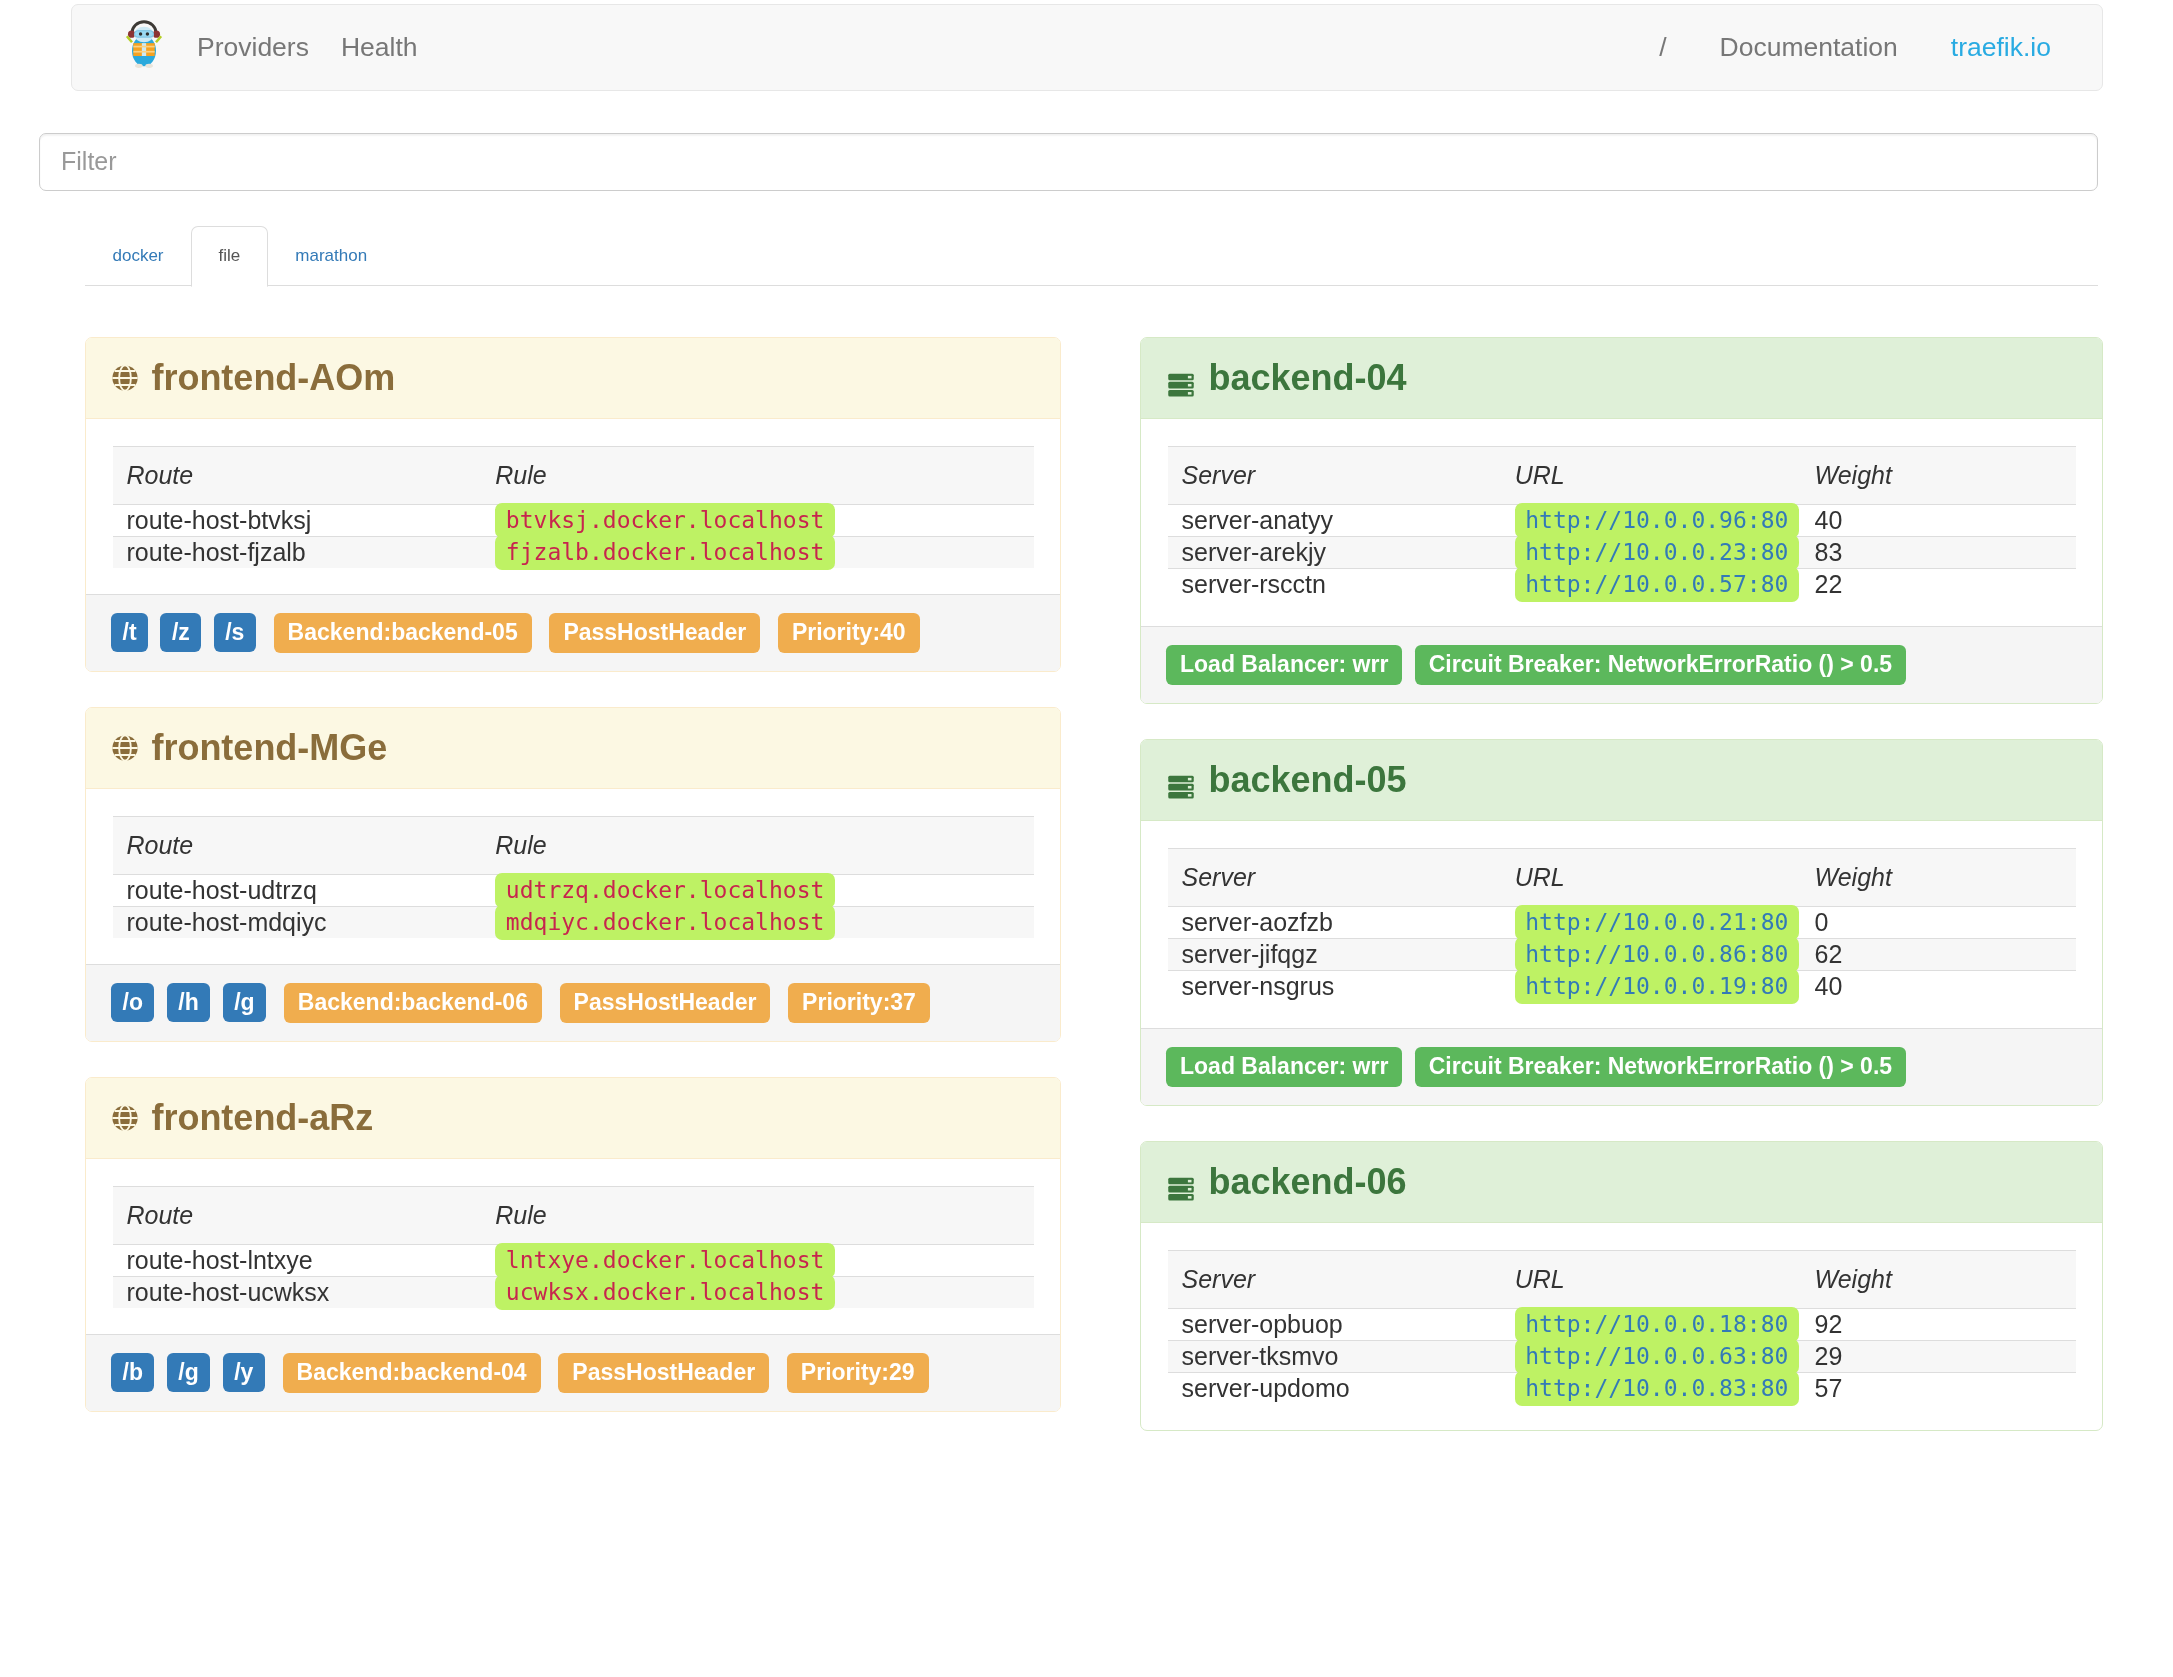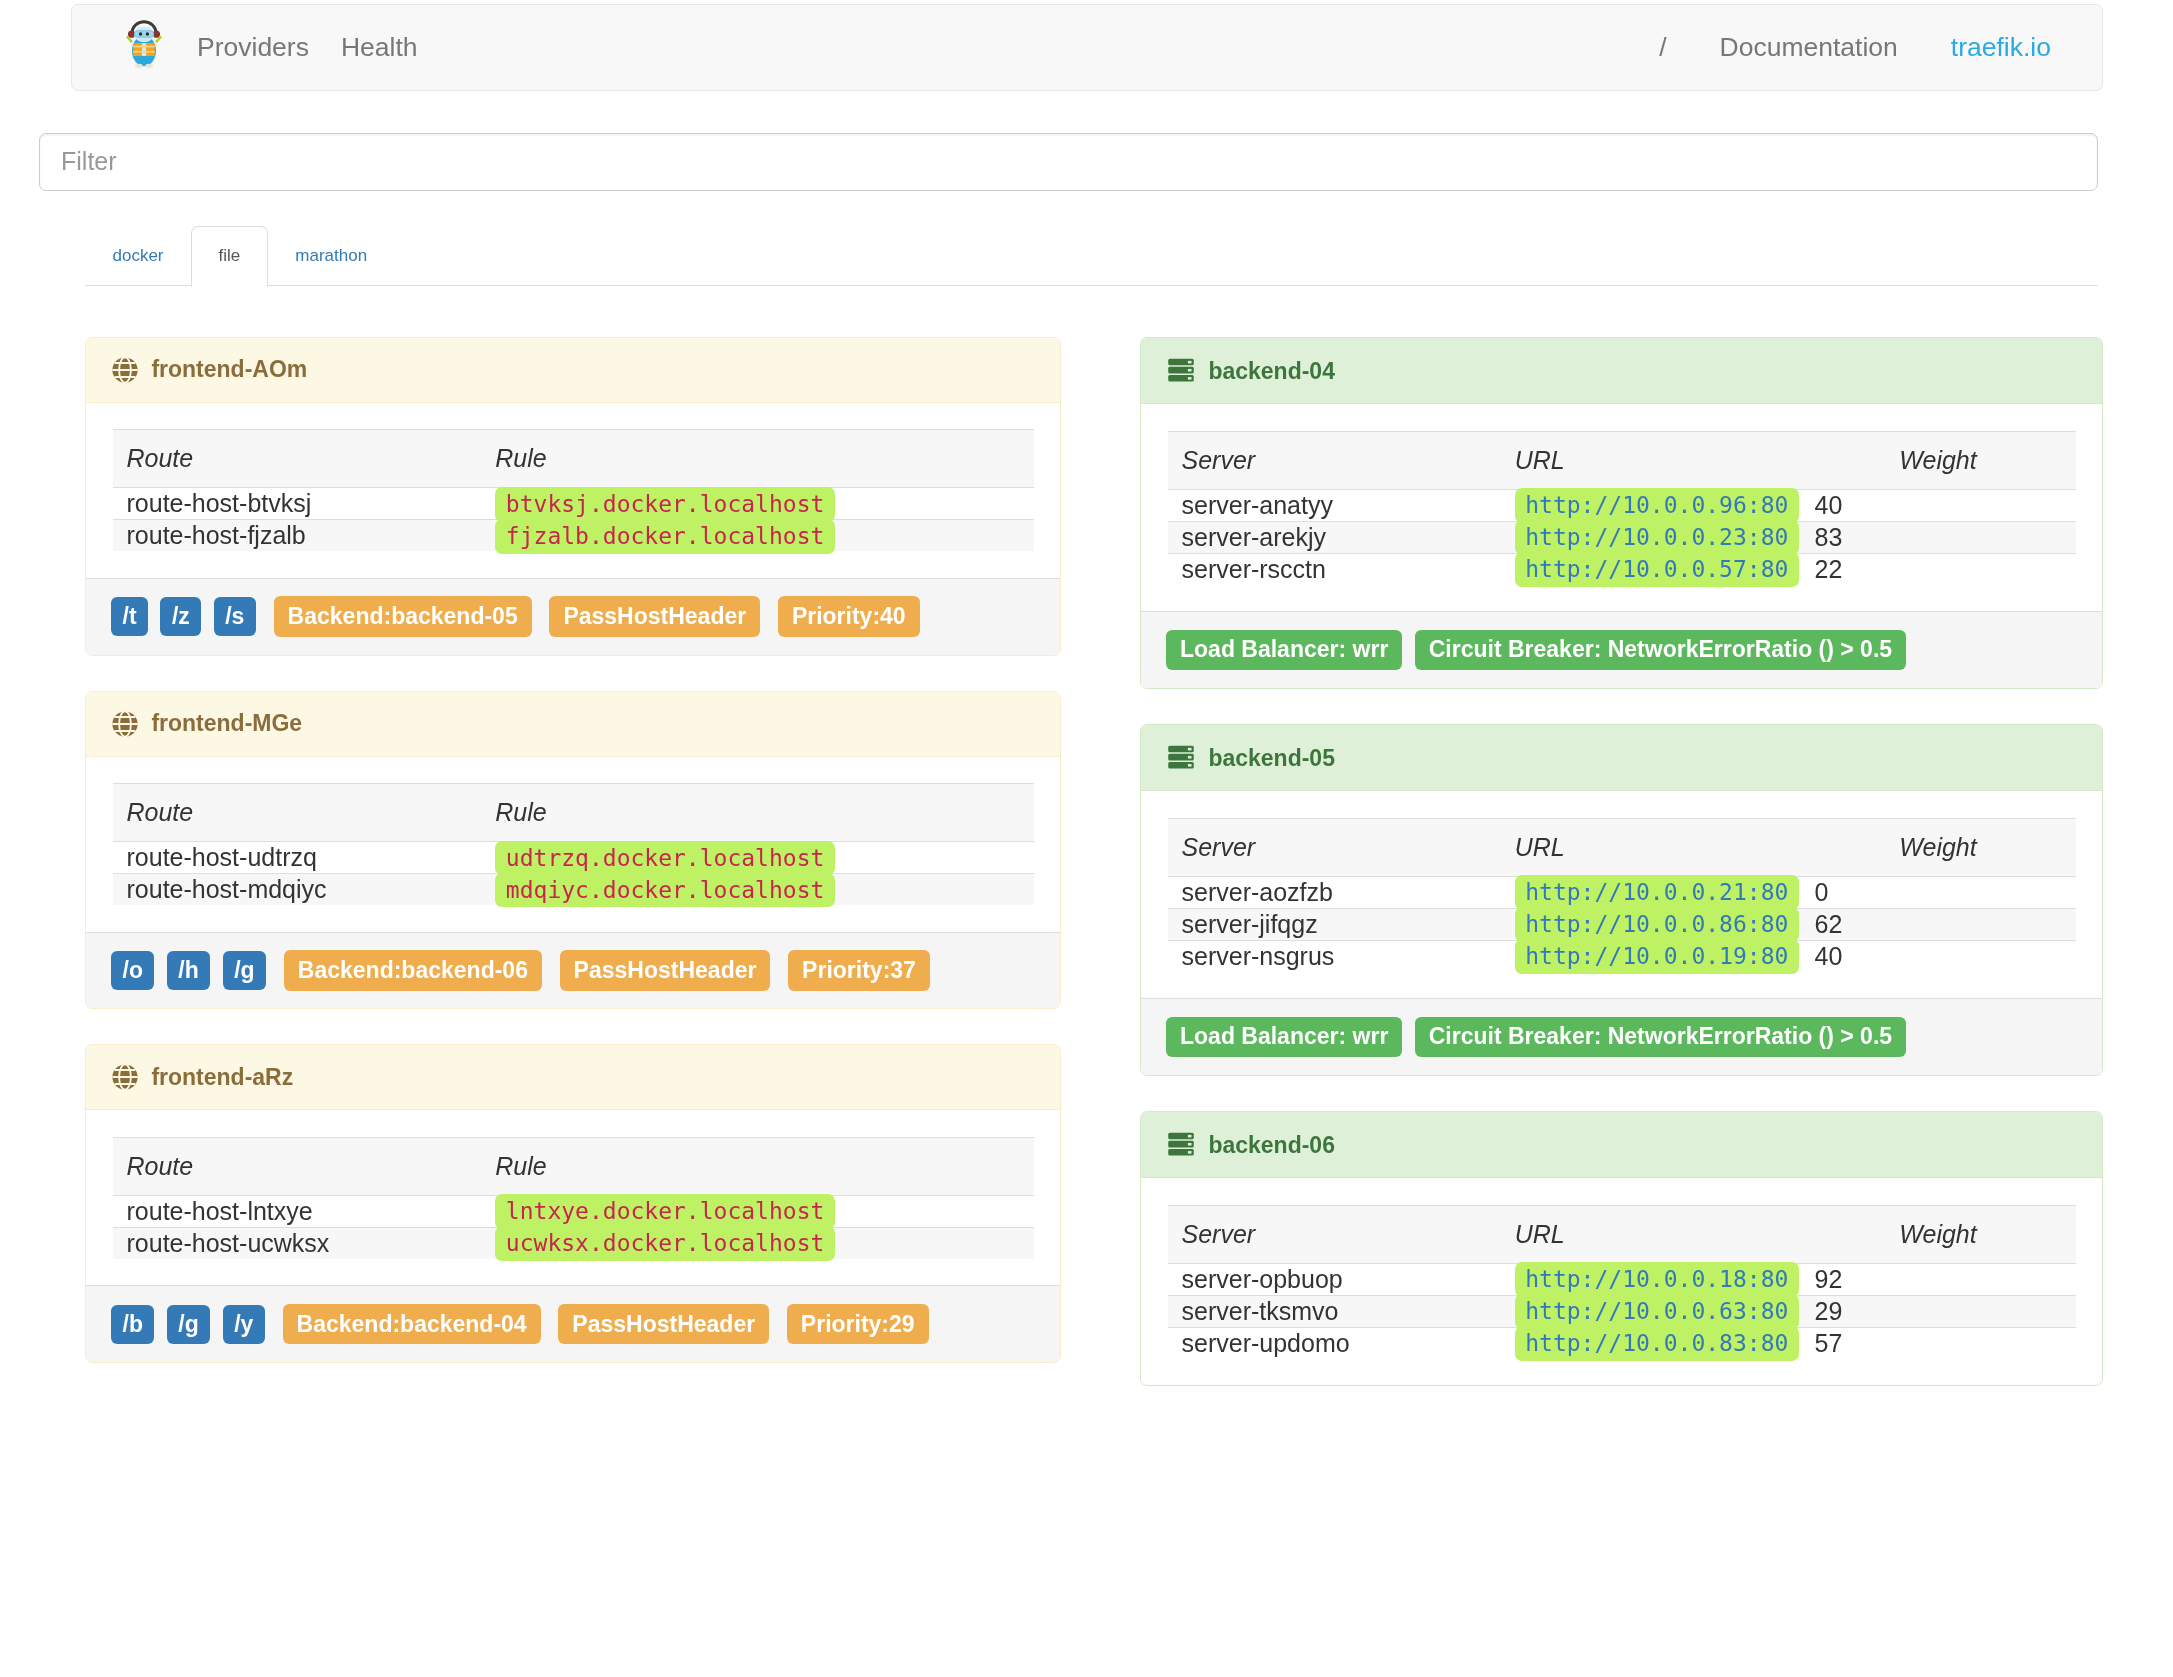--- a/index.html
+++ b/index.html
@@ -38,37 +38,37 @@
   }
   
   .content{display:flex;margin:51px 0 0 85px;gap:79px;align-items:flex-start;}
   .col-frontends{width:976px;flex:none;}
   .col-backends{width:963px;flex:none;}
   
   .panel{border-radius:7px;margin-bottom:35px;background:#fff;}
   .panel-warning{border:1.8px solid #faebcc;}
   .panel-success{border:1.8px solid #d6e9c6;}
   .panel-heading{
-    padding:17.6px 25px;font-size:23px;font-weight:bold;display:flex;align-items:center;gap:12.4px;
+    padding:17.6px 25px;font-size:36px;font-weight:bold;display:flex;align-items:center;gap:12.4px;
     border-radius:5.3px 5.3px 0 0;line-height:1.25;
   }
   .panel-warning .panel-heading{background:#fcf8e3;color:#8a6d3b;border-bottom:1.8px solid #faebcc;}
   .panel-success .panel-heading{background:#dff0d8;color:#3c763d;border-bottom:1.8px solid #d6e9c6;align-items:flex-end;}
   .panel-heading svg{flex:none;display:block;}
   .panel-body{padding:26.5px;}
   table{width:100%;border-collapse:collapse;font-size:25px;color:#333;table-layout:fixed;}
   thead tr{background:#f7f7f7;}
   tbody tr:nth-child(even){background:#f7f7f7;}
   th,td{text-align:left;font-weight:normal;border-top:1.8px solid #ddd;vertical-align:middle;}
   th{font-style:italic;padding:14px 14px;}
   td{padding:1px 14px;}
   .fe-table th:nth-child(1){width:37%;}
   .be-table th:nth-child(1){width:37%;}
   .be-table th:nth-child(2){width:33%;}
-  .be-table th:nth-child(3){width:30%;text-align:center;}
+  .be-table th:nth-child(3){width:30%;}
   code{
     font-family:"DejaVu Sans Mono",monospace;font-size:23px;
     background:#bef264;color:#c7254e;padding:4.4px 10.6px;border-radius:7px;white-space:nowrap;
   }
   code.url{color:#337ab7;}
   .panel-footer{
     background:#f5f5f5;border-top:1.8px solid #ddd;padding:17.6px 25px;
     border-radius:0 0 5.3px 5.3px;display:flex;flex-wrap:wrap;gap:12.4px;align-items:center;
   }
   .label{

